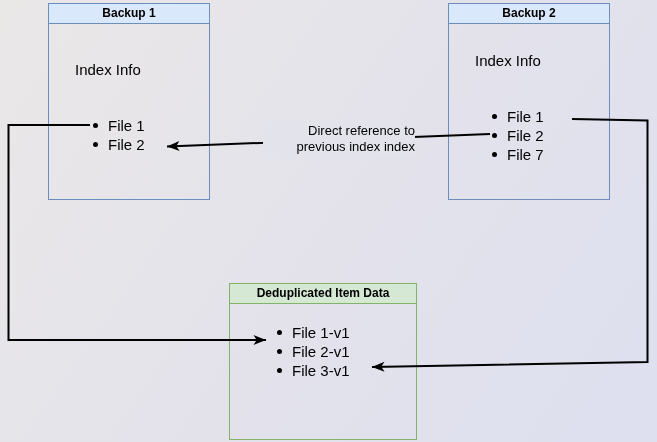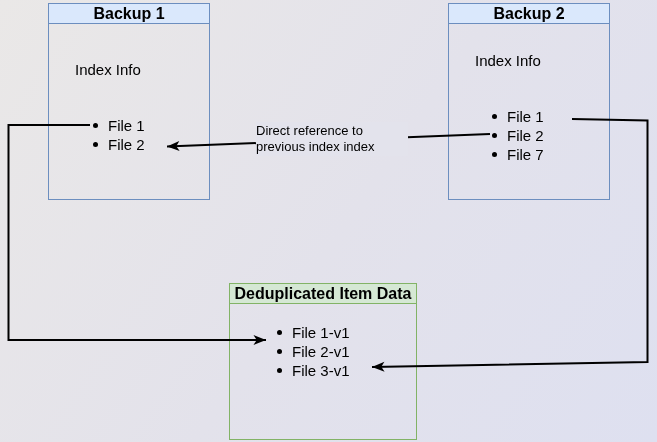--- a/index.html
+++ b/index.html
@@ -25,21 +25,21 @@
   }
   .node {
     position: absolute;
     border: 1.5px solid var(--blue-border);
     background: transparent;
   }
   .node .hdr {
     height: 20px;
     line-height: 19px;
     text-align: center;
-    font-size: 16px;
+    font-size: 12px;
     font-weight: bold;
     background: var(--blue-fill);
     border-bottom: 1.5px solid var(--blue-border);
     white-space: nowrap;
   }
   #backup1 { left: 48px; top: 3px;  width: 162px; height: 197px; }
   #backup2 { left: 448px; top: 3px; width: 162px; height: 197px; }
   #dedup   { left: 229px; top: 283px; width: 188px; height: 157px; border-color: var(--green-border); }
   #dedup .hdr { background: var(--green-fill); border-bottom-color: var(--green-border); }
 
@@ -79,23 +79,23 @@
     pointer-events: none;
   }
   #connector-layer path.edge {
     fill: none;
     stroke: var(--arrow);
     stroke-width: 2;
     stroke-linejoin: miter;
   }
   #edge-label {
     position: absolute;
-    left: 256px; top: 122px;
+    left: 263px; top: 122px;
     width: 152px;
-    text-align: left;
+    text-align: right;
     font-size: 13px;
     line-height: 16px;
     background: var(--canvas-mid);
     padding: 1px 0;
     white-space: nowrap;
   }
 </style>
 </head>
 <body>
 

